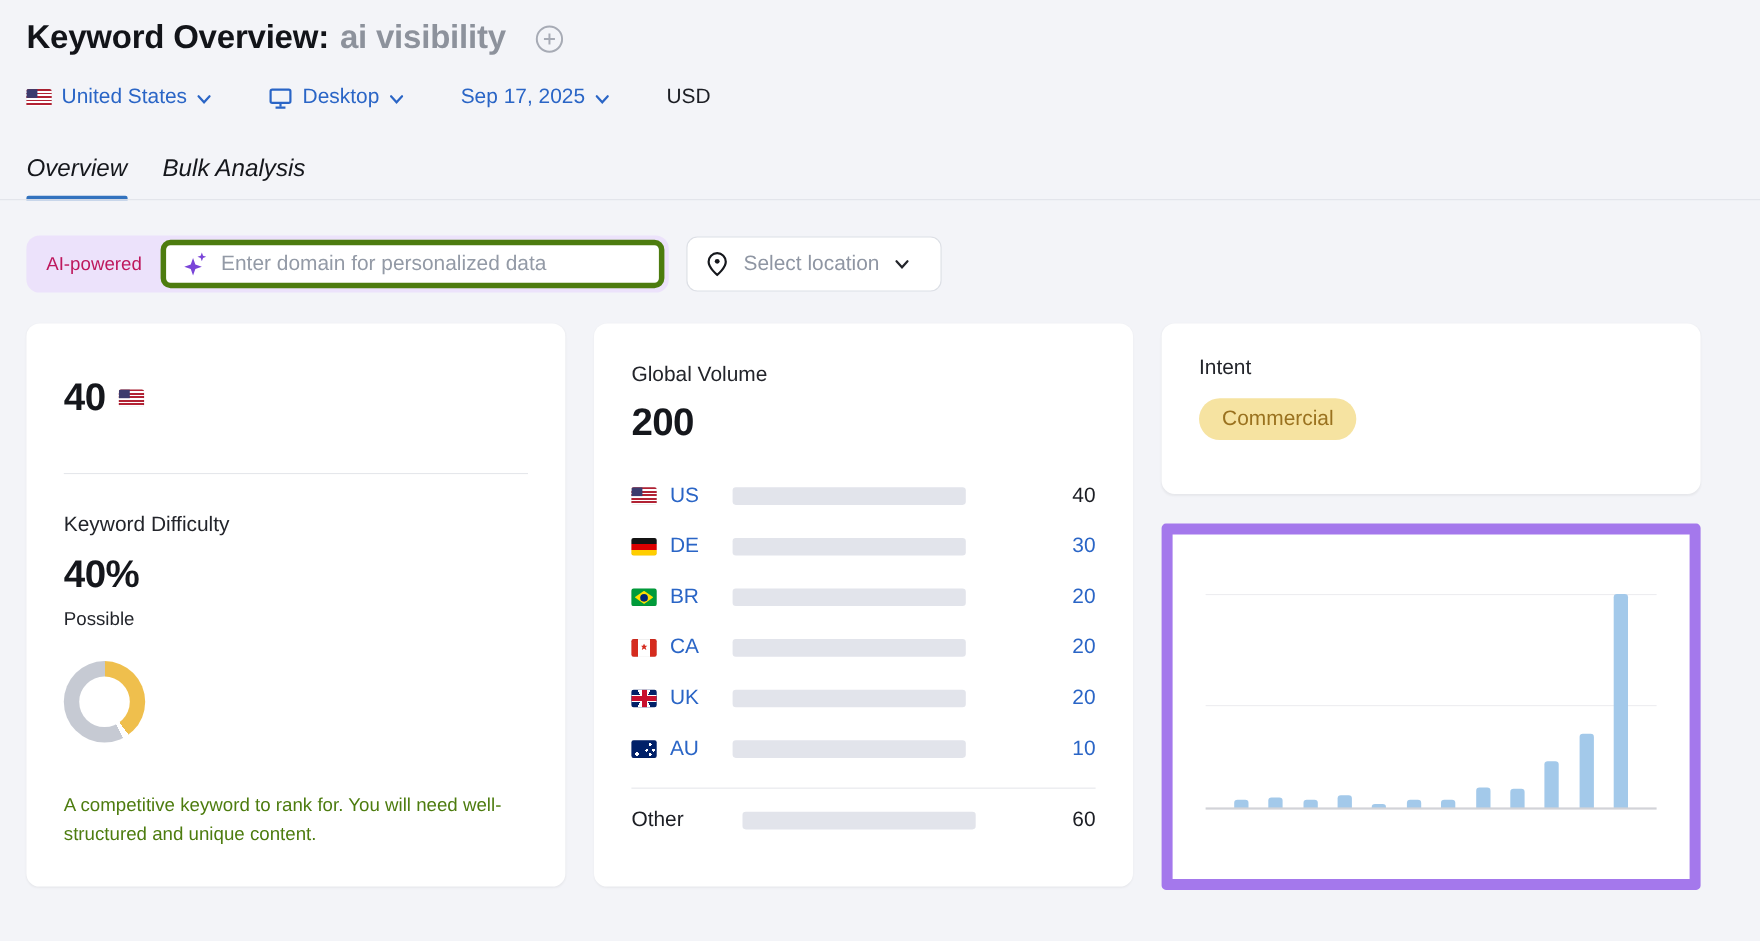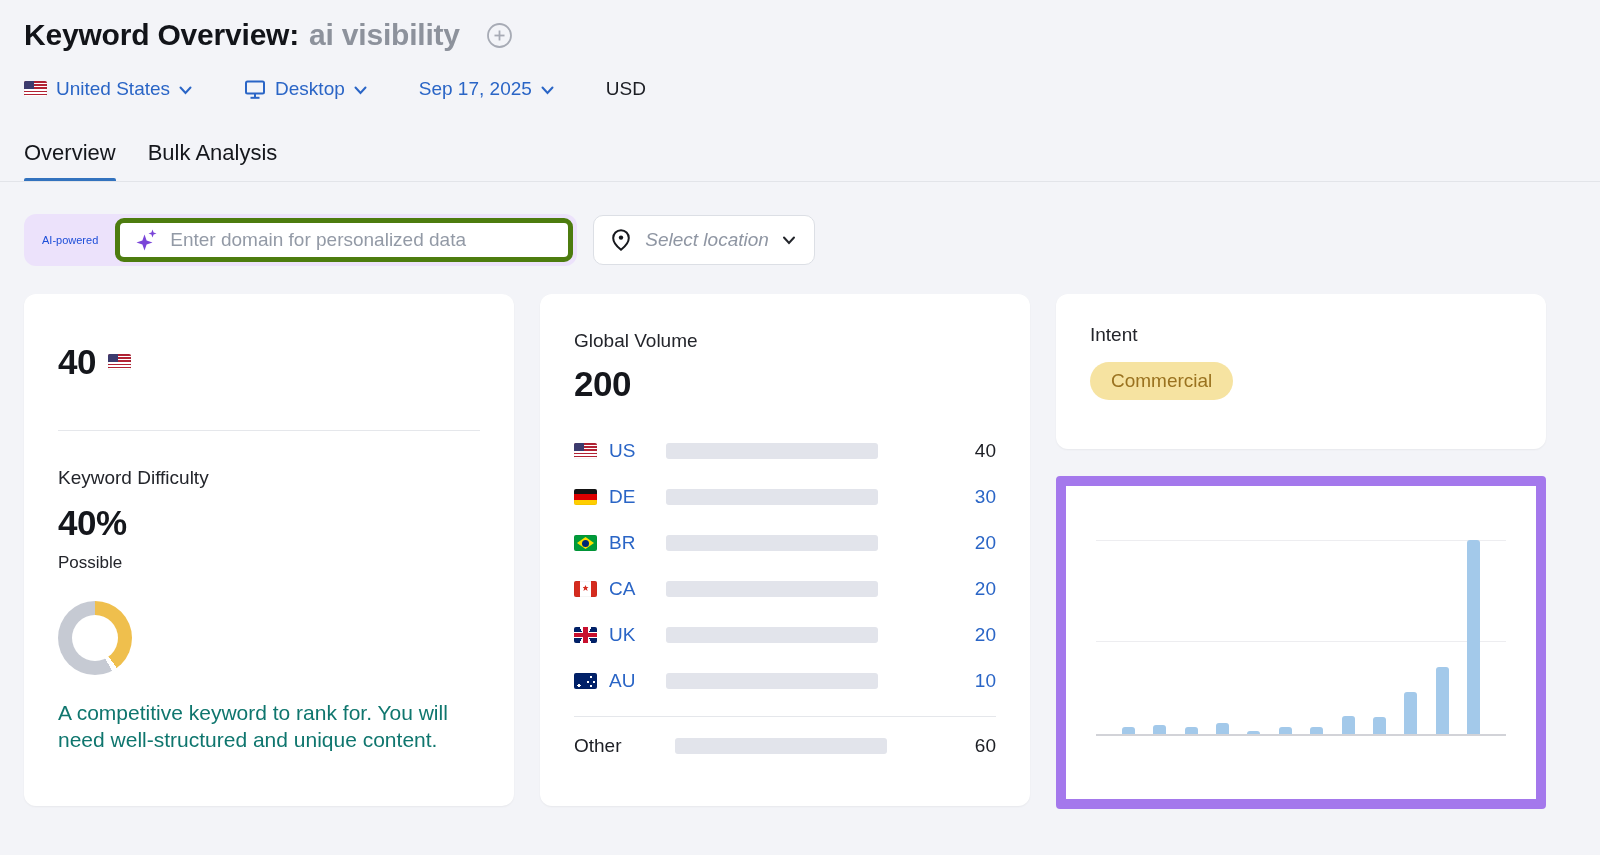--- a/index.html
+++ b/index.html
@@ -54,56 +54,56 @@
         background:radial-gradient(circle 1.3px at 17px 4px,#fff 99%,transparent),
                    radial-gradient(circle 1.3px at 14px 9px,#fff 99%,transparent),
                    radial-gradient(circle 1.3px at 20px 9px,#fff 99%,transparent),
                    radial-gradient(circle 1.3px at 17px 13px,#fff 99%,transparent),
                    radial-gradient(circle 1.6px at 5px 12.5px,#fff 99%,transparent); }
   .flag-sm { width:23px; height:16px; }
 
   
   .tabs-wrap { margin-top:40px; position:relative; }
   .tabs { display:flex; gap:32px; font-size:22px; font-weight:500; color:#15171c; }
-  .tab { padding-bottom:16px; cursor:pointer; position:relative; }
+  .tab { padding-bottom:16px; cursor:pointer; position:relative;font-style:italic; }
   .tab.active::after { content:""; position:absolute; left:0; right:0; bottom:0; height:4px;
                        background:#3272be; border-radius:2px 2px 0 0; }
   .tabs-divider { position:absolute; bottom:0; left:-24px; width:1600px; height:1px; background:#e2e4e9; }
 
   
   .person-row { display:flex; align-items:center; gap:16px; margin-top:32px; }
   .ai-group { display:flex; align-items:center; background:#ece2fb; border-radius:12px; padding:4px; height:52px; }
-  .ai-badge { font-size:11px; font-weight:500; color:#1d4ed8; padding:0 17px 0 14px; }
+  .ai-badge { font-size:17px; font-weight:500; color:#be185d; padding:0 17px 0 14px; }
   .domain-input-wrap { display:flex; align-items:center; gap:10px; background:#fff;
         border:5px solid #4d7c0f; border-radius:9px; height:44px; width:458px; padding:0 14px; }
   .domain-input { border:none; outline:none; font-size:19px; color:#3a3d44; width:100%;
         font-family:"Liberation Sans", sans-serif; background:transparent; }
   .domain-input::placeholder { color:#939aa6; }
   .location-select { display:flex; align-items:center; gap:13px; background:#fff;
-        border:1px solid #dcdfe5; border-radius:10px; height:50px; padding:0 18px 0 16px;
-        font-size:19px; color:#8f96a3; cursor:pointer;font-style:italic; }
+        border:1px solid #dcdfe5; border-radius:10px; height:50px; padding:0 28px 0 16px;
+        font-size:19px; color:#8f96a3; cursor:pointer; }
   .location-select .chev { color:#23252b; }
 
   
   .cards { display:grid; grid-template-columns:490px 490px 490px; gap:26px; margin-top:28px; align-items:start; }
   .card { background:#fff; border-radius:12px; box-shadow:0 1px 2px rgba(20,22,26,.05); }
   .card-tall { height:512px; padding:36px 34px; }
   .card-label { font-size:19px; color:#23252b; }
   .big-number { font-size:35px; font-weight:bold; color:#15171c; margin-top:12px; letter-spacing:-0.5px;
                 display:flex; align-items:center; gap:12px; }
   .hr { height:1px; background:#e5e7eb; border:none; }
 
   
   .vol-hr { margin:48px 0 36px 0; }
   .kd-row { display:flex; align-items:flex-start; gap:26px; margin-top:10px;flex-direction:column; }
   .kd-val { font-size:35px; font-weight:bold; letter-spacing:-0.5px; margin-top:4px; }
   .kd-sub { font-size:17px; color:#23252b; margin-top:10px; }
   .kd-donut { width:74px; height:74px; border-radius:50%; position:relative; flex:0 0 auto; margin-top:2px; }
   .kd-donut::after { content:""; position:absolute; inset:14px; border-radius:50%; background:#fff; }
-  .kd-desc { font-size:21px; line-height:27px; color:#0f766e; margin-top:24px; max-width:420px; }
+  .kd-desc { font-size:17px; line-height:27px; color:#4d7c0f; margin-top:43px; max-width:420px; }
 
   
   .gv-rows { margin-top:24px; }
   .gv-row { display:flex; align-items:center; height:46px; }
   .gv-code { font-size:19px; color:#2a65c6; width:48px; margin-left:12px; cursor:pointer; }
   .gv-track { width:212px; height:16px; background:#e2e4eb; border-radius:3px; overflow:hidden; margin-left:9px; }
   .gv-fill { height:100%; background:#58a9ec; border-radius:3px 0 0 3px; }
   .gv-fill.em { background:#3b78ca; }
   .gv-value { flex:1; text-align:right; font-size:19px; color:#2a65c6; }
   .gv-value.dark { color:#1c1e24; }

